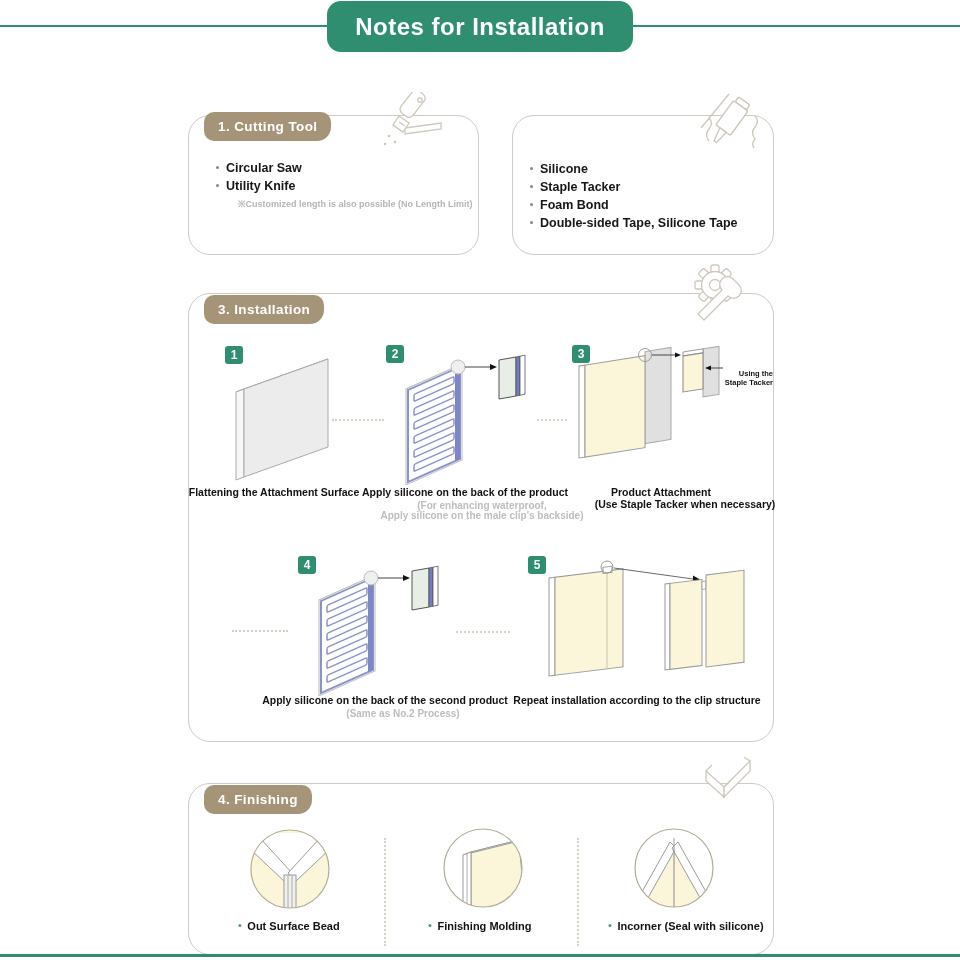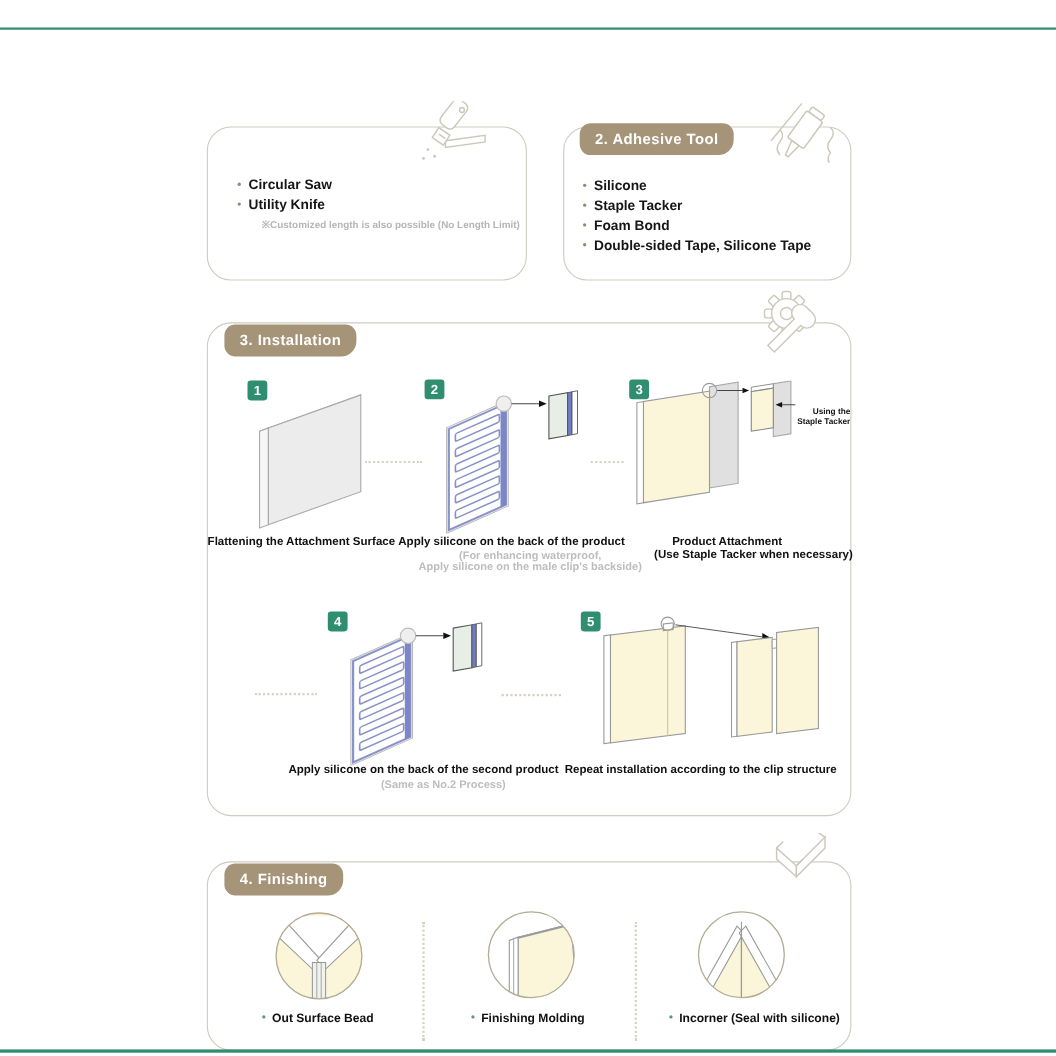--- a/index.html
+++ b/index.html
@@ -28,22 +28,28 @@
   .finbullet{display:inline-block;width:3px;height:3px;background:#55988a;border-radius:50%;
              margin-right:6px;vertical-align:3px;}
   svg{display:block;}
 </style>
 </head>
 <body>
 
 <div id="page">
 
   <div class="abs rule" style="left:0;top:25px;width:960px;"></div>
+  <div class="abs banner">
+    <span>Notes for Installation</span>
+  </div>
 
   <div class="abs box" style="left:188px;top:115px;width:289px;height:138px;"></div>
+  <div class="abs seclabel" style="left:204px;top:112px;">
+    <span>1. Cutting Tool</span>
+  </div>
   <svg class="abs" style="left:375px;top:92px;" width="68" height="58" viewBox="0 0 68 58">
     <g fill="#fff" stroke="#cdc8bb" stroke-width="1.3">
       <polygon points="30,36 66,31 66,37 30,42"></polygon>
       <rect x="30" y="-2" width="15" height="28" rx="5" transform="rotate(38 38 12)"></rect>
       <polygon points="24,24 34,31 28,40 18,33"></polygon>
       <line x1="24" y1="30" x2="30" y2="34"></line>
       <circle cx="45" cy="8" r="2.2"></circle>
     </g>
     <g fill="#cdc8bb">
       <circle cx="14" cy="44" r="1.3"></circle>
@@ -53,23 +59,20 @@
   </svg>
   <div class="abs item" style="left:216px;top:161px;">
     <span class="bullet"></span><span>Circular Saw</span>
   </div>
   <div class="abs item" style="left:216px;top:179px;">
     <span class="bullet"></span><span>Utility Knife</span>
   </div>
   <div class="abs note" style="left:214px;top:197px;margin-left:24px;">※Customized length is also possible (No Length Limit)</div>
 
   <div class="abs box" style="left:512px;top:115px;width:260px;height:138px;"></div>
-  <div class="abs seclabel" style="left:527px;top:112px;">
-    <span>2. Adhesive Tool</span>
-  </div>
   <svg class="abs" style="left:695px;top:88px;" width="70" height="66" viewBox="0 0 70 66">
     <g fill="none" stroke="#cdc8bb" stroke-width="1.3">
       <path d="M60,28 q5,5 0,11 q-5,6 0,12 q-4,5 -1,9"></path>
       <path d="M14,30 q5,5 0,11 q-5,6 0,12"></path>
       <line x1="6" y1="40" x2="34" y2="6"></line>
     </g>
     <g fill="#fff" stroke="#cdc8bb" stroke-width="1.4" transform="rotate(36 34 34)">
       <rect x="27" y="8" width="14" height="6" rx="2"></rect>
       <rect x="25" y="14" width="18" height="30" rx="2"></rect>
       <polygon points="30,44 38,44 36,58 33,58"></polygon>

